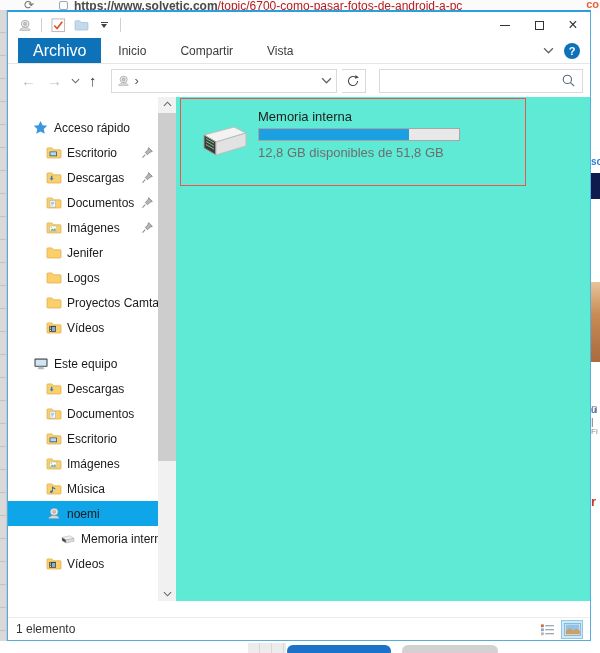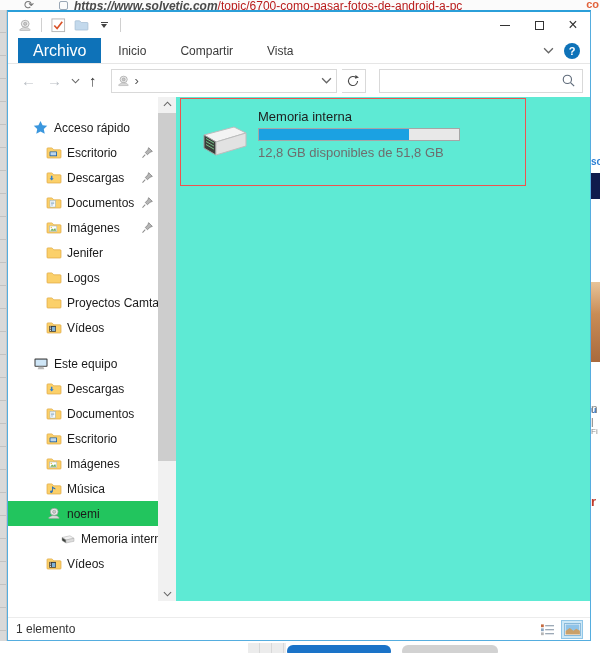--- a/index.html
+++ b/index.html
@@ -3,21 +3,21 @@
 <meta charset="utf-8">
 <style>
   * { margin:0; padding:0; box-sizing:border-box; }
   html,body { width:600px; height:653px; }
   body { font-family:"Liberation Sans", sans-serif; background:#fff; overflow:hidden; }
   .page { position:relative; width:600px; height:653px; background:#fdfdfd; overflow:hidden; }
 
   
   .bg-urlbar { position:absolute; left:0; top:0; width:600px; height:10px; background:#fbfbfb; overflow:hidden; }
   .bg-url-text { position:absolute; left:74px; top:-1px; font-size:12px; white-space:nowrap; }
-  .bg-url-host { color:#4a4a4a; font-weight:bold;font-style:italic; }
+  .bg-url-host { color:#4a4a4a; font-weight:bold; }
   .bg-url-path { color:#b91c1c; }
   .bg-reload { position:absolute; left:24px; top:-2px; font-size:12px; color:#777; }
   .bg-lock { position:absolute; left:59px; top:1px; width:9px; height:9px; border:1.5px solid #9aa7b5; border-radius:2px; }
   .bg-corner-text { position:absolute; right:1px; top:-2px; color:#e2633c; font-size:11px; font-weight:bold; }
   .bg-left-strip { position:absolute; left:0; top:10px; width:7px; height:643px; background:#d9d9d9;
       background-image:repeating-linear-gradient(#d9d9d9 0 22px, #c2c2c2 22px 23px); border-right:1px solid #c8c8c8; }
   .bg-right-strip { position:absolute; left:591px; top:10px; width:9px; height:643px; background:#fff; overflow:hidden; }
   .frag { position:absolute; left:0; width:9px; }
   .frag-so { top:146px; color:#2d7fd4; font-size:10px; font-weight:bold; }
   .frag-navy { top:163px; height:26px; background:#101b4d; }
@@ -73,21 +73,21 @@
 
   
   .body { flex:1; display:flex; overflow:hidden; }
   .navpane { width:150px; padding-top:18px; overflow:hidden; }
   .nav-row { height:25px; display:flex; align-items:center; font-size:12px; color:#1a1a1a; white-space:nowrap; overflow:hidden; }
   .nav-row .ic { width:17px; display:flex; justify-content:center; flex:none; margin-right:5px; }
   .lvl1 { padding-left:24px; }
   .lvl2 { padding-left:37px; }
   .lvl3 { padding-left:51px; }
   .gap-top { margin-top:11px; }
-  .sel { background:#22c55e;text-align:right; }
+  .sel { background:#0ea5e9;text-align:right; }
   .pin { margin-left:auto; margin-right:4px; display:flex; flex:none; }
   .lbl { overflow:hidden; text-overflow:clip; }
 
   
   .vscroll { width:18px; background:#f1f1f1; display:flex; flex-direction:column; align-items:center; flex:none; }
   .vs-arrow { height:14px; display:flex; align-items:center; justify-content:center; width:100%; }
   .vs-track { flex:1; width:100%; position:relative; }
   .vs-thumb { position:absolute; left:0; top:2px; width:100%; height:348px; background:#cdcdcd; }
 
   

